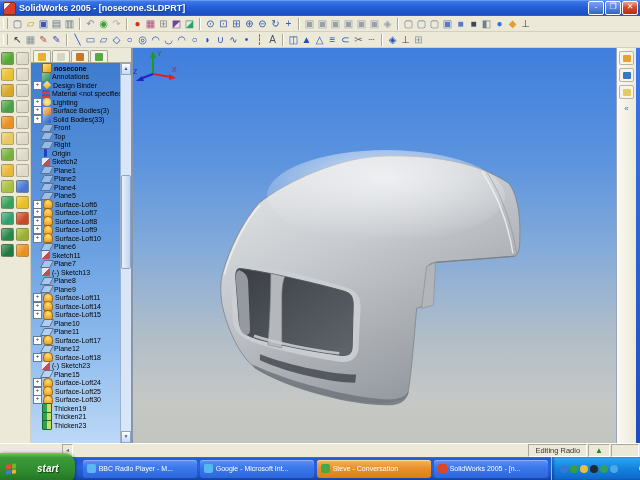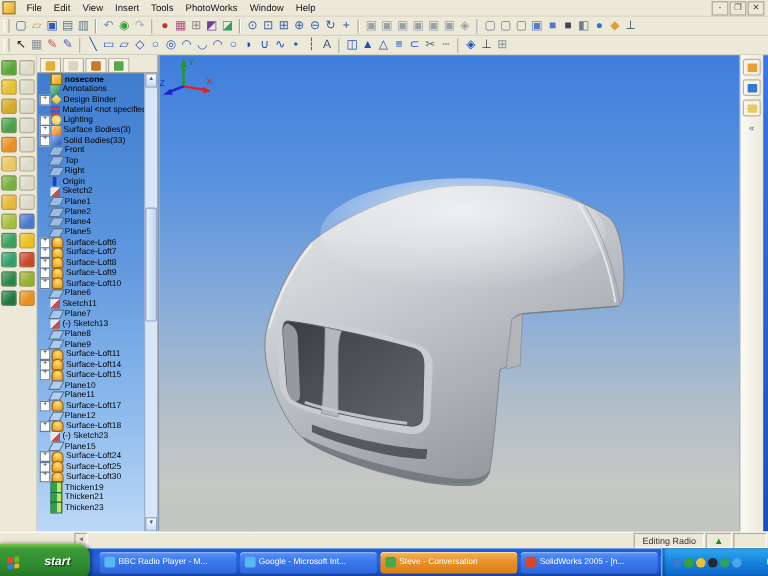--- a/index.html
+++ b/index.html
@@ -116,39 +116,30 @@
     background:linear-gradient(180deg,#2FA8F0 0%,#1583DE 50%,#0E66C8 100%);
     border-left:1px solid #7ac8f8;box-shadow:inset 2px 0 2px rgba(0,0,60,.3);}
   .trayic{width:8px;height:8px;border-radius:50%;}
   .clock{color:#fff;font-size:8px;margin-left:19px;text-shadow:0 1px 1px #05386a;}
 </style>
 </head>
 <body>
 
 <div class="app">
 
-
-  <div class="menubar">
-    <span class="menu-app-icon"></span>
-    <span id="menu-items" style="display:flex">
-        <span class="menu-item">File</span>
-        <span class="menu-item">Edit</span>
-        <span class="menu-item">View</span>
-        <span class="menu-item">Insert</span>
-        <span class="menu-item">Tools</span>
-        <span class="menu-item">PhotoWorks</span>
-        <span class="menu-item">Window</span>
-        <span class="menu-item">Help</span>
-      </span>
-    <span class="child-ctrls" id="child-ctrls">
-        <span class="cbtn">-</span>
-        <span class="cbtn">❐</span>
-        <span class="cbtn">✕</span>
-      </span>
+  <div class="titlebar">
+    <span class="title-icon"></span>
+    <span class="title-text">SolidWorks 2005 - [nosecone.SLDPRT]</span>
+    <span class="winbtns">
+      <span class="wbtn">-</span>
+      <span class="wbtn">❐</span>
+      <span class="wbtn close">✕</span>
+    </span>
   </div>
+
 
   <div class="toolbar">
     <span class="grip"></span>
     <span id="tb-standard" style="display:flex;align-items:center">
         <span class="tbi" style="color: rgb(85, 102, 136);">▢</span>
         <span class="tbi" style="color: rgb(200, 144, 24);">▱</span>
         <span class="tbi" style="color: rgb(56, 88, 184);">▣</span>
         <span class="tbi" style="color: rgb(102, 119, 136);">▤</span>
         <span class="tbi" style="color: rgb(102, 119, 136);">▥</span>
         <span class="tsep"></span>

